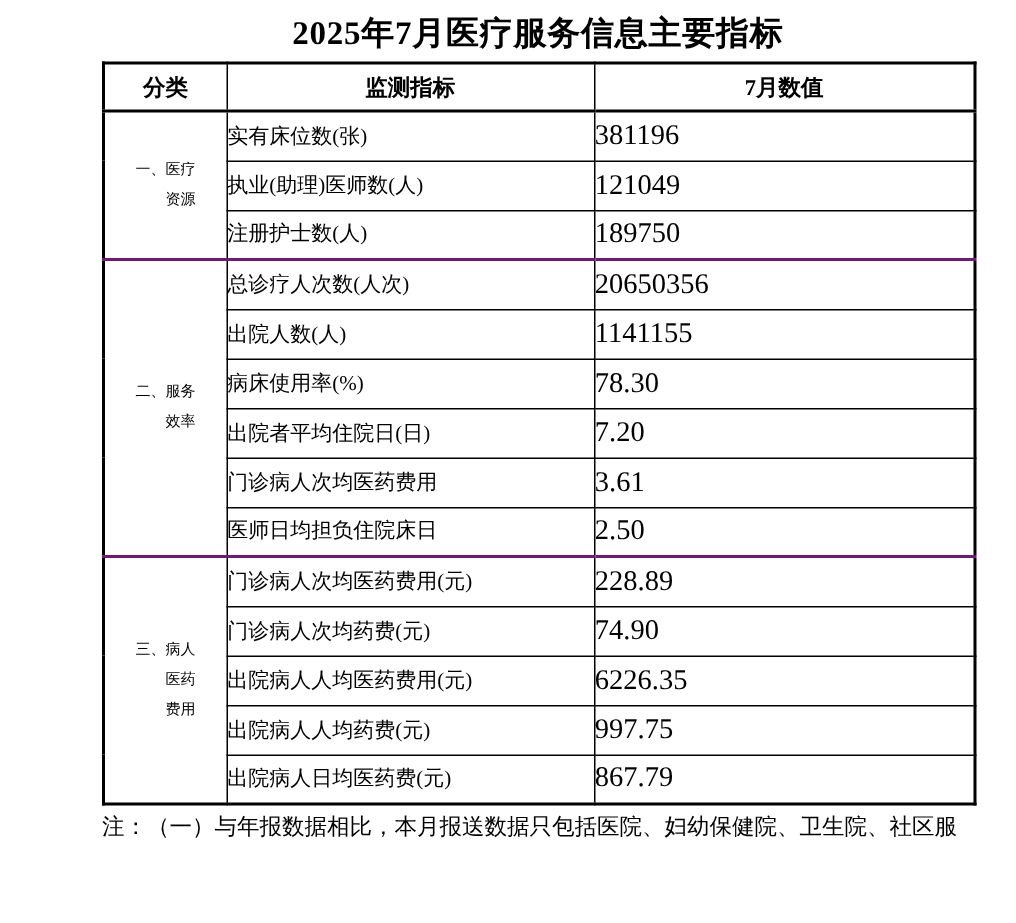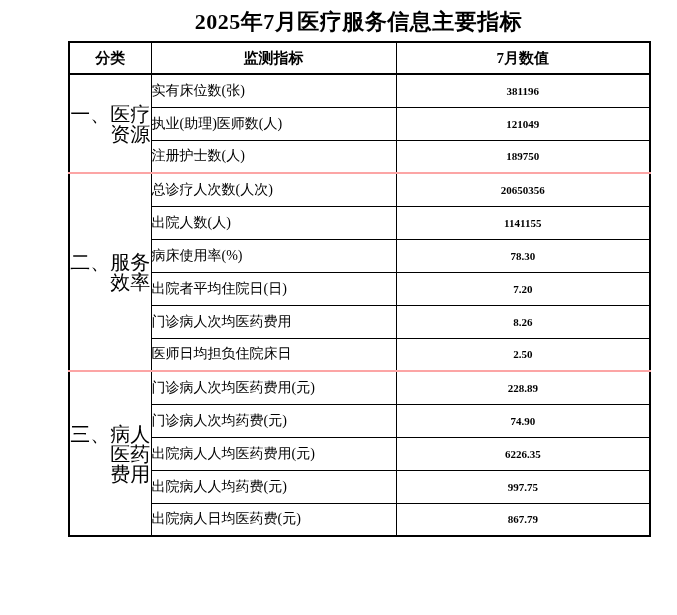--- a/index.html
+++ b/index.html
@@ -23,31 +23,31 @@
   table.report col.c3{width:254px;}
   table.report th, table.report td{
     border:1px solid #000;padding:0;vertical-align:middle;
   }
   table.report thead th{
     height:30px;font-size:15px;font-weight:bold;text-align:center;
     border-bottom:2px solid #000;
     margin-top:48px;
   }
   table.report tbody tr{height:33px;}
-  tr.group-start td{border-top:2px solid #fca5a5;margin-left:32px;}
+  tr.group-start td{border-top:2px solid #701a75;margin-left:32px;}
   td.cat{
-    text-align:center;font-size:20px;line-height:20px;
+    text-align:center;font-size:10px;line-height:20px;
   }
   .cat-inner{display:inline-block;text-align:left;}
   .cat-line.indent{padding-left:2em;}
   td.ind{
     font-size:14px;text-align:left;padding-left:4px;
   }
   td.val{
-    font-size:11px;font-weight:bold;text-align:center;
+    font-size:19px;font-weight:normal;
     font-family:"Liberation Serif","DejaVu Serif",serif;
   }
   .notes{
     margin:5px 0 0 48px;width:600px;
     font-size:15px;line-height:20px;
   }
   .note-line{white-space:nowrap;}
   .note-line.l2{padding-left:66px;}
   .note-line.l3{padding-left:30px;}
 </style>
@@ -109,21 +109,21 @@
       <tr>
         <td class="ind">病床使用率(%)</td>
         <td class="val">78.30</td>
       </tr>
       <tr>
         <td class="ind">出院者平均住院日(日)</td>
         <td class="val">7.20</td>
       </tr>
       <tr>
         <td class="ind">门诊病人次均医药费用</td>
-        <td class="val">8.26</td>
+        <td class="val">3.61</td>
       </tr>
       <tr>
         <td class="ind">医师日均担负住院床日</td>
         <td class="val">2.50</td>
       </tr>
 
       <tr class="group-start">
         <td class="cat" rowspan="5">
           <div class="cat-inner">
             <div class="cat-line">三、病人</div>
@@ -147,15 +147,16 @@
         <td class="val">997.75</td>
       </tr>
       <tr>
         <td class="ind">出院病人日均医药费(元)</td>
         <td class="val">867.79</td>
       </tr>
     </tbody>
   </table>
 
   <div class="notes">
+    <div class="note-line l1">注：（一）与年报数据相比，本月报送数据只包括医院、妇幼保健院、卫生院、社区服</div>
   </div>
 
 </div>
 
 </body></html>

